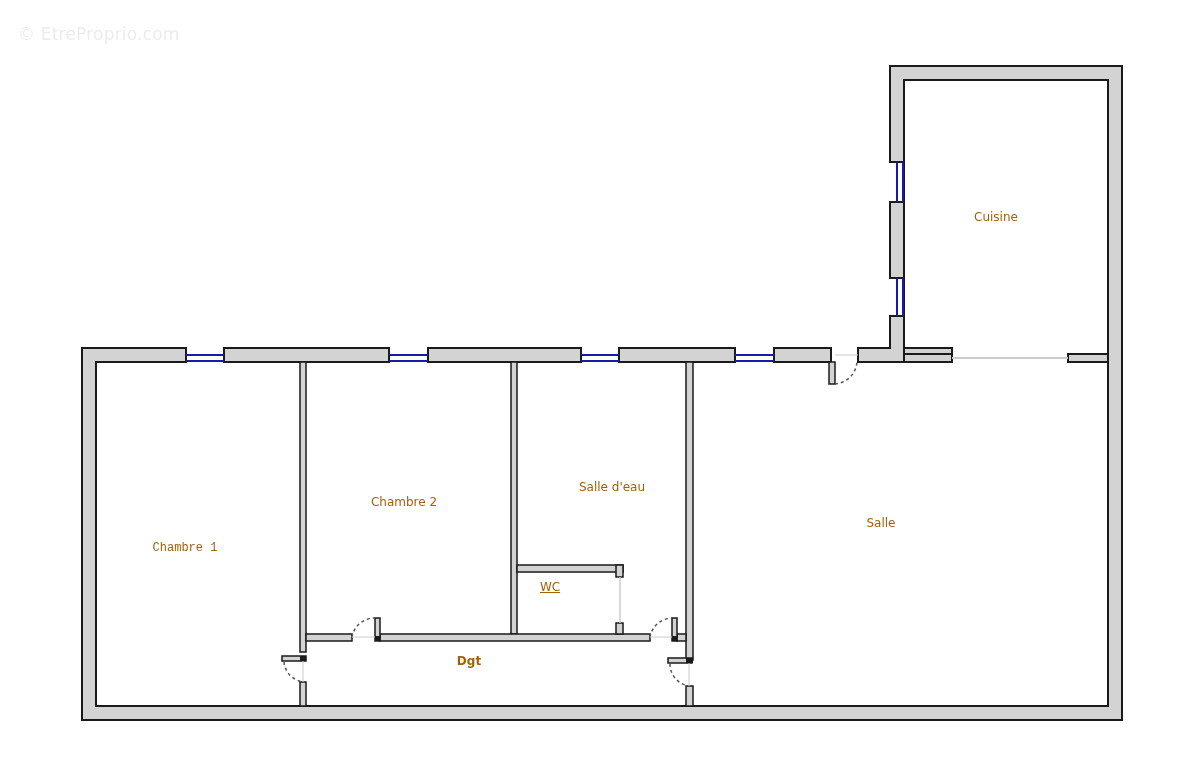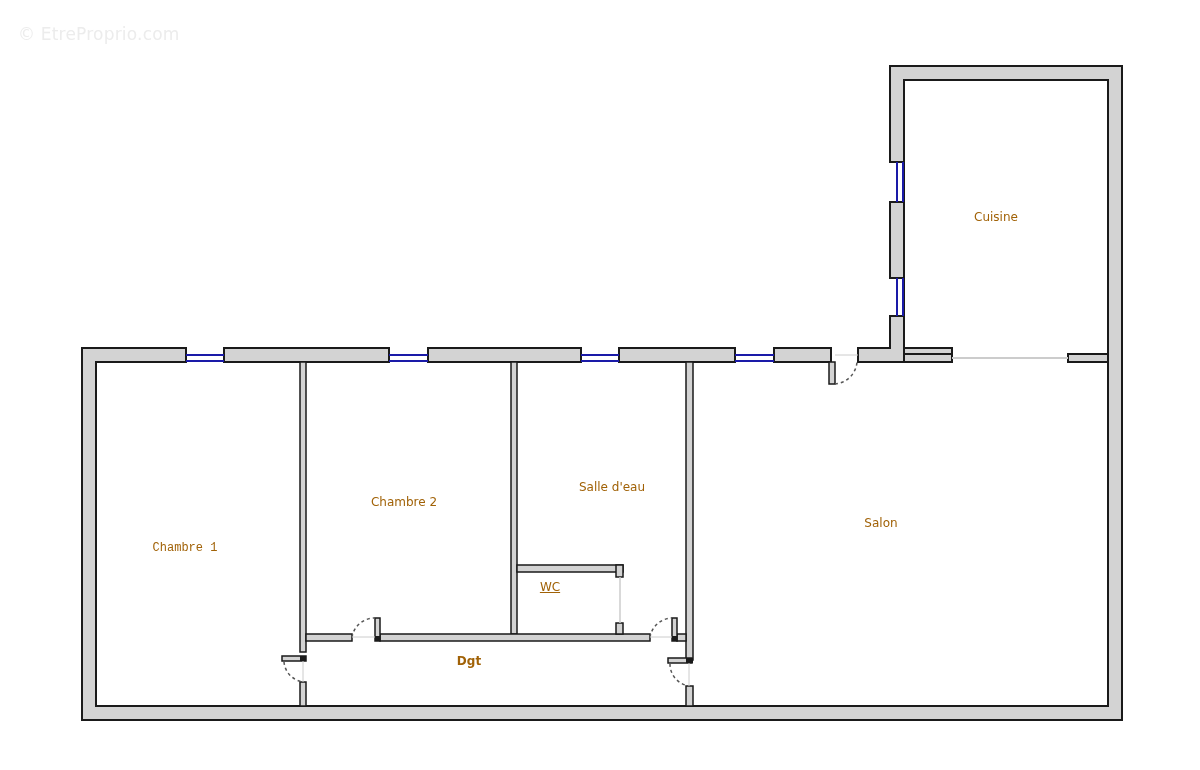--- a/index.html
+++ b/index.html
@@ -133,14 +133,14 @@
     <line x1="650" y1="637" x2="672" y2="637"></line>
     <line x1="835" y1="355" x2="858" y2="355"></line>
   </g>
 </svg>
 
 <div class="room-label" style="left:185px; top:548px;font-family:Liberation Mono, monospace;">Chambre 1</div>
 <div class="room-label" style="left:404px; top:502px;">Chambre 2</div>
 <div class="room-label" style="left:612px; top:487px;">Salle d'eau</div>
 <div class="room-label" style="left:550px; top:587px;text-decoration:underline;">WC</div>
 <div class="room-label" style="left:469px; top:661px;font-weight:bold;">Dgt</div>
-<div class="room-label" style="left:881px; top:523px;">Salon</div>
+<div class="room-label" style="left:881px; top:523px;">Salle</div>
 <div class="room-label" style="left:996px; top:217px;">Cuisine</div>
 
 </body></html>

